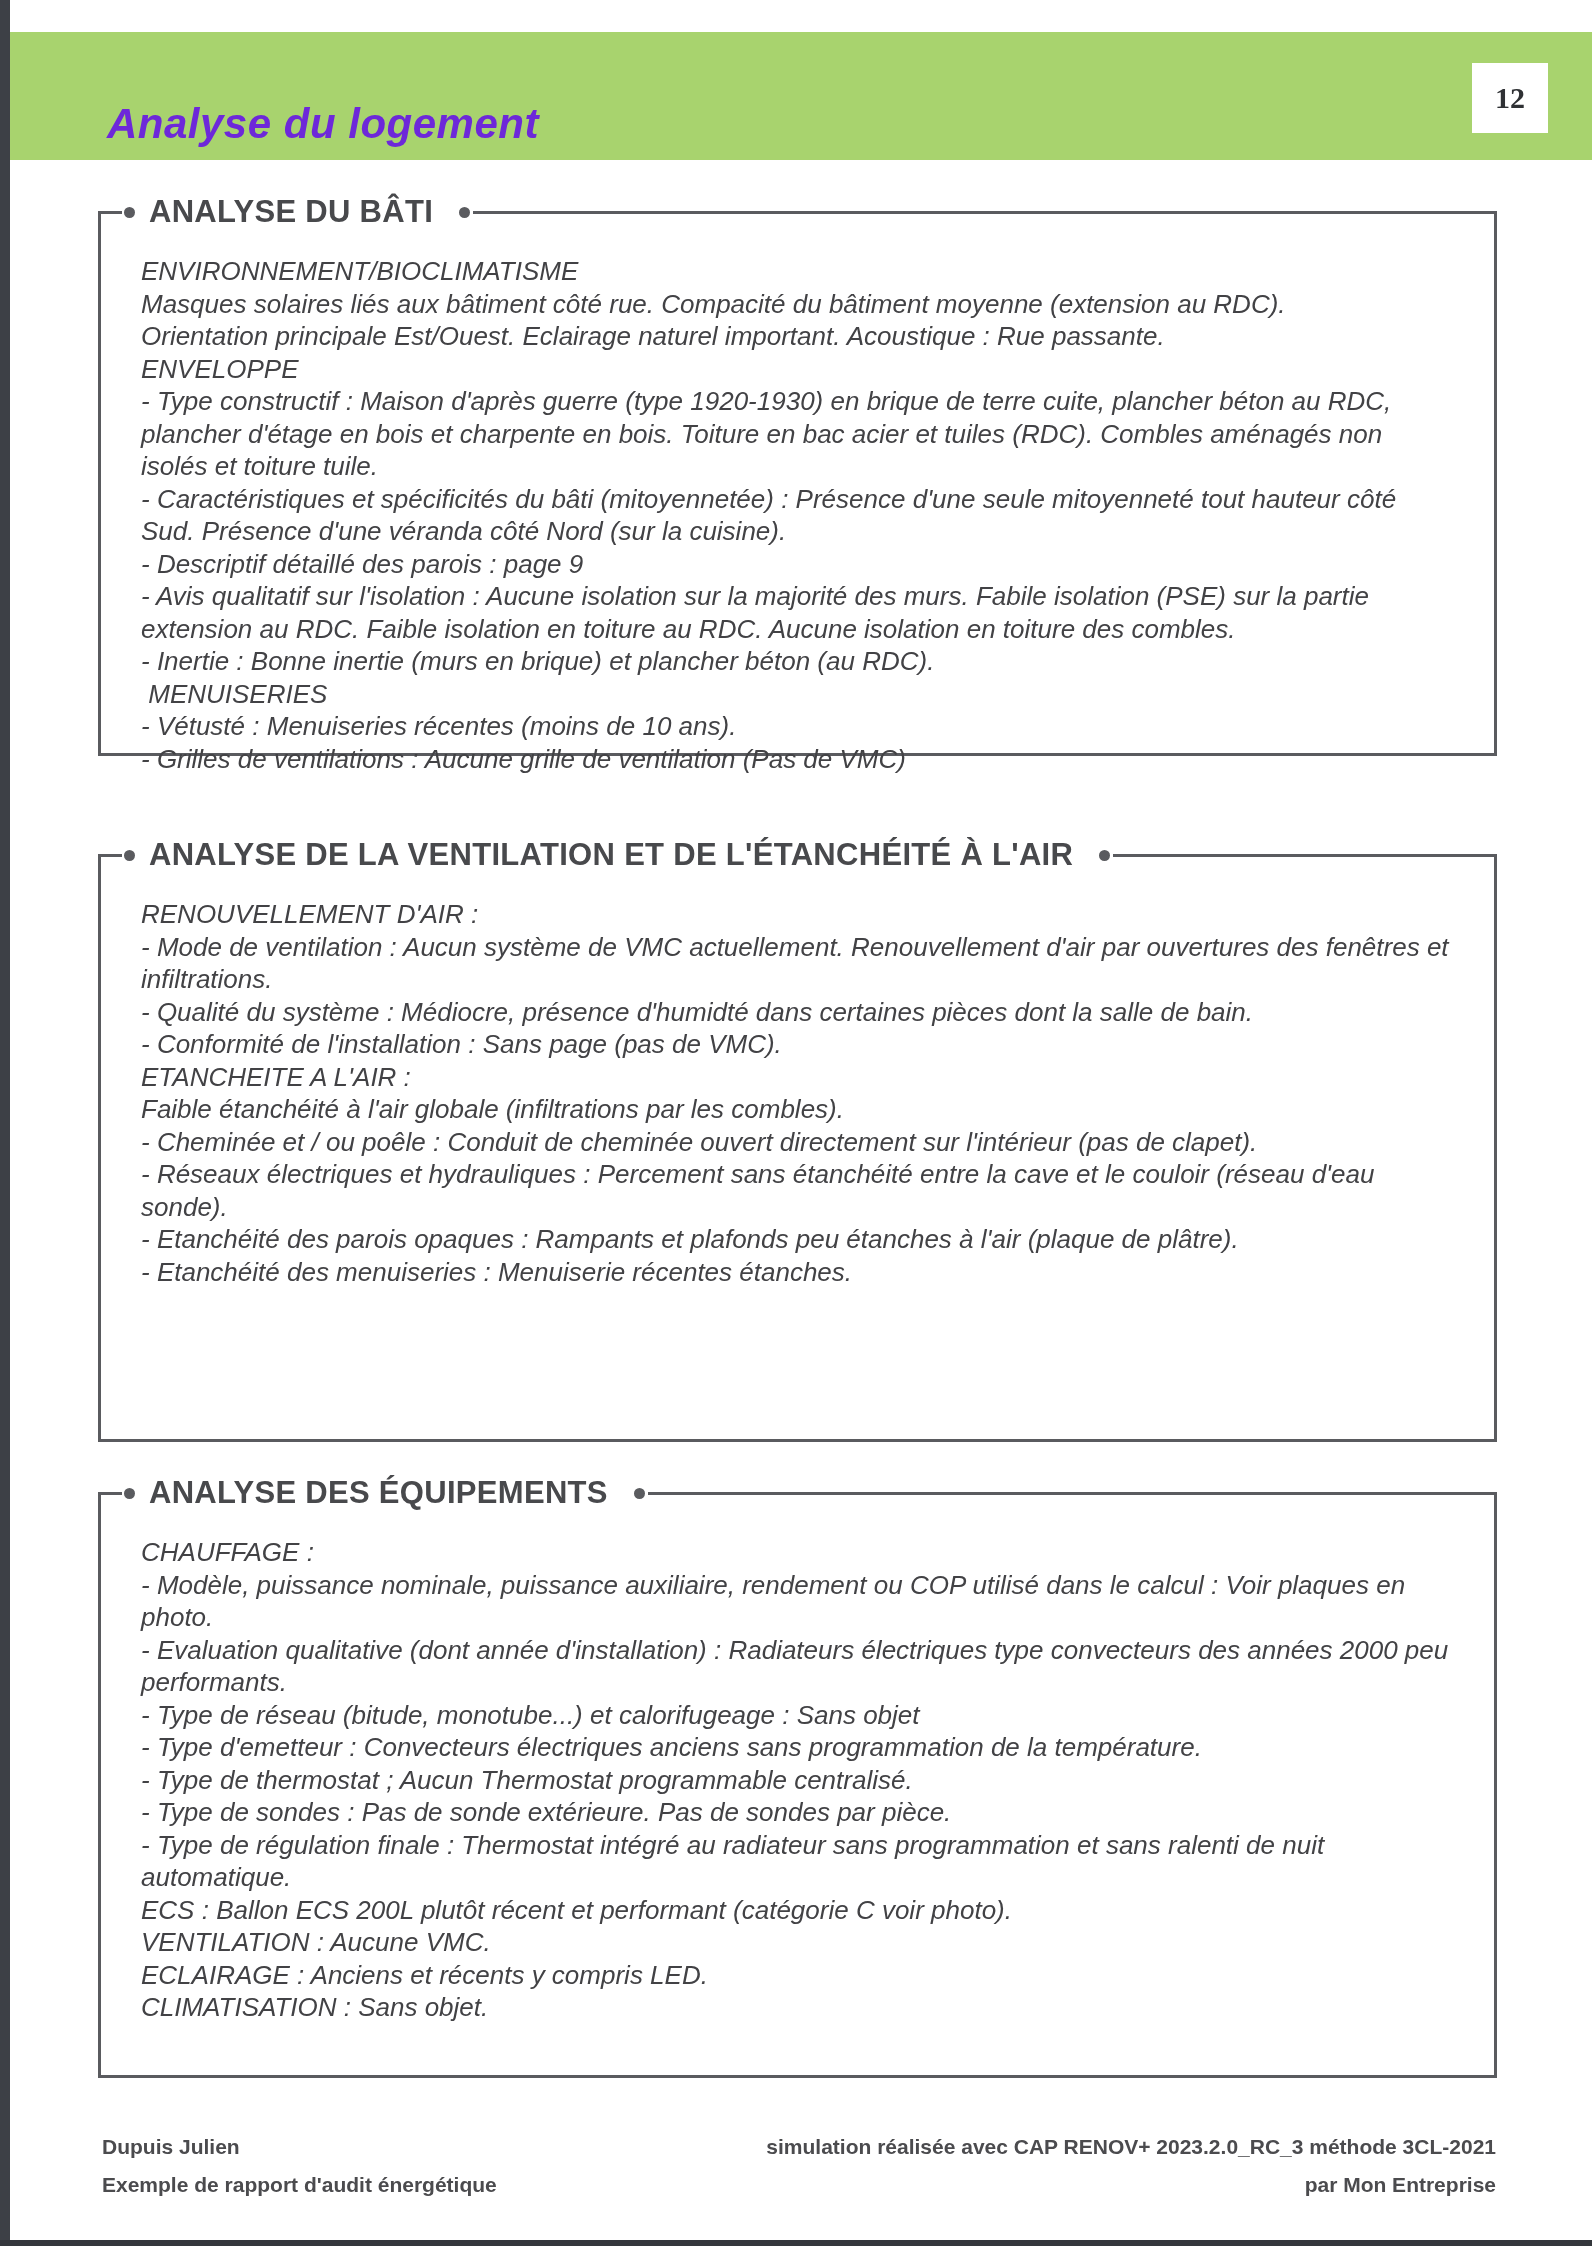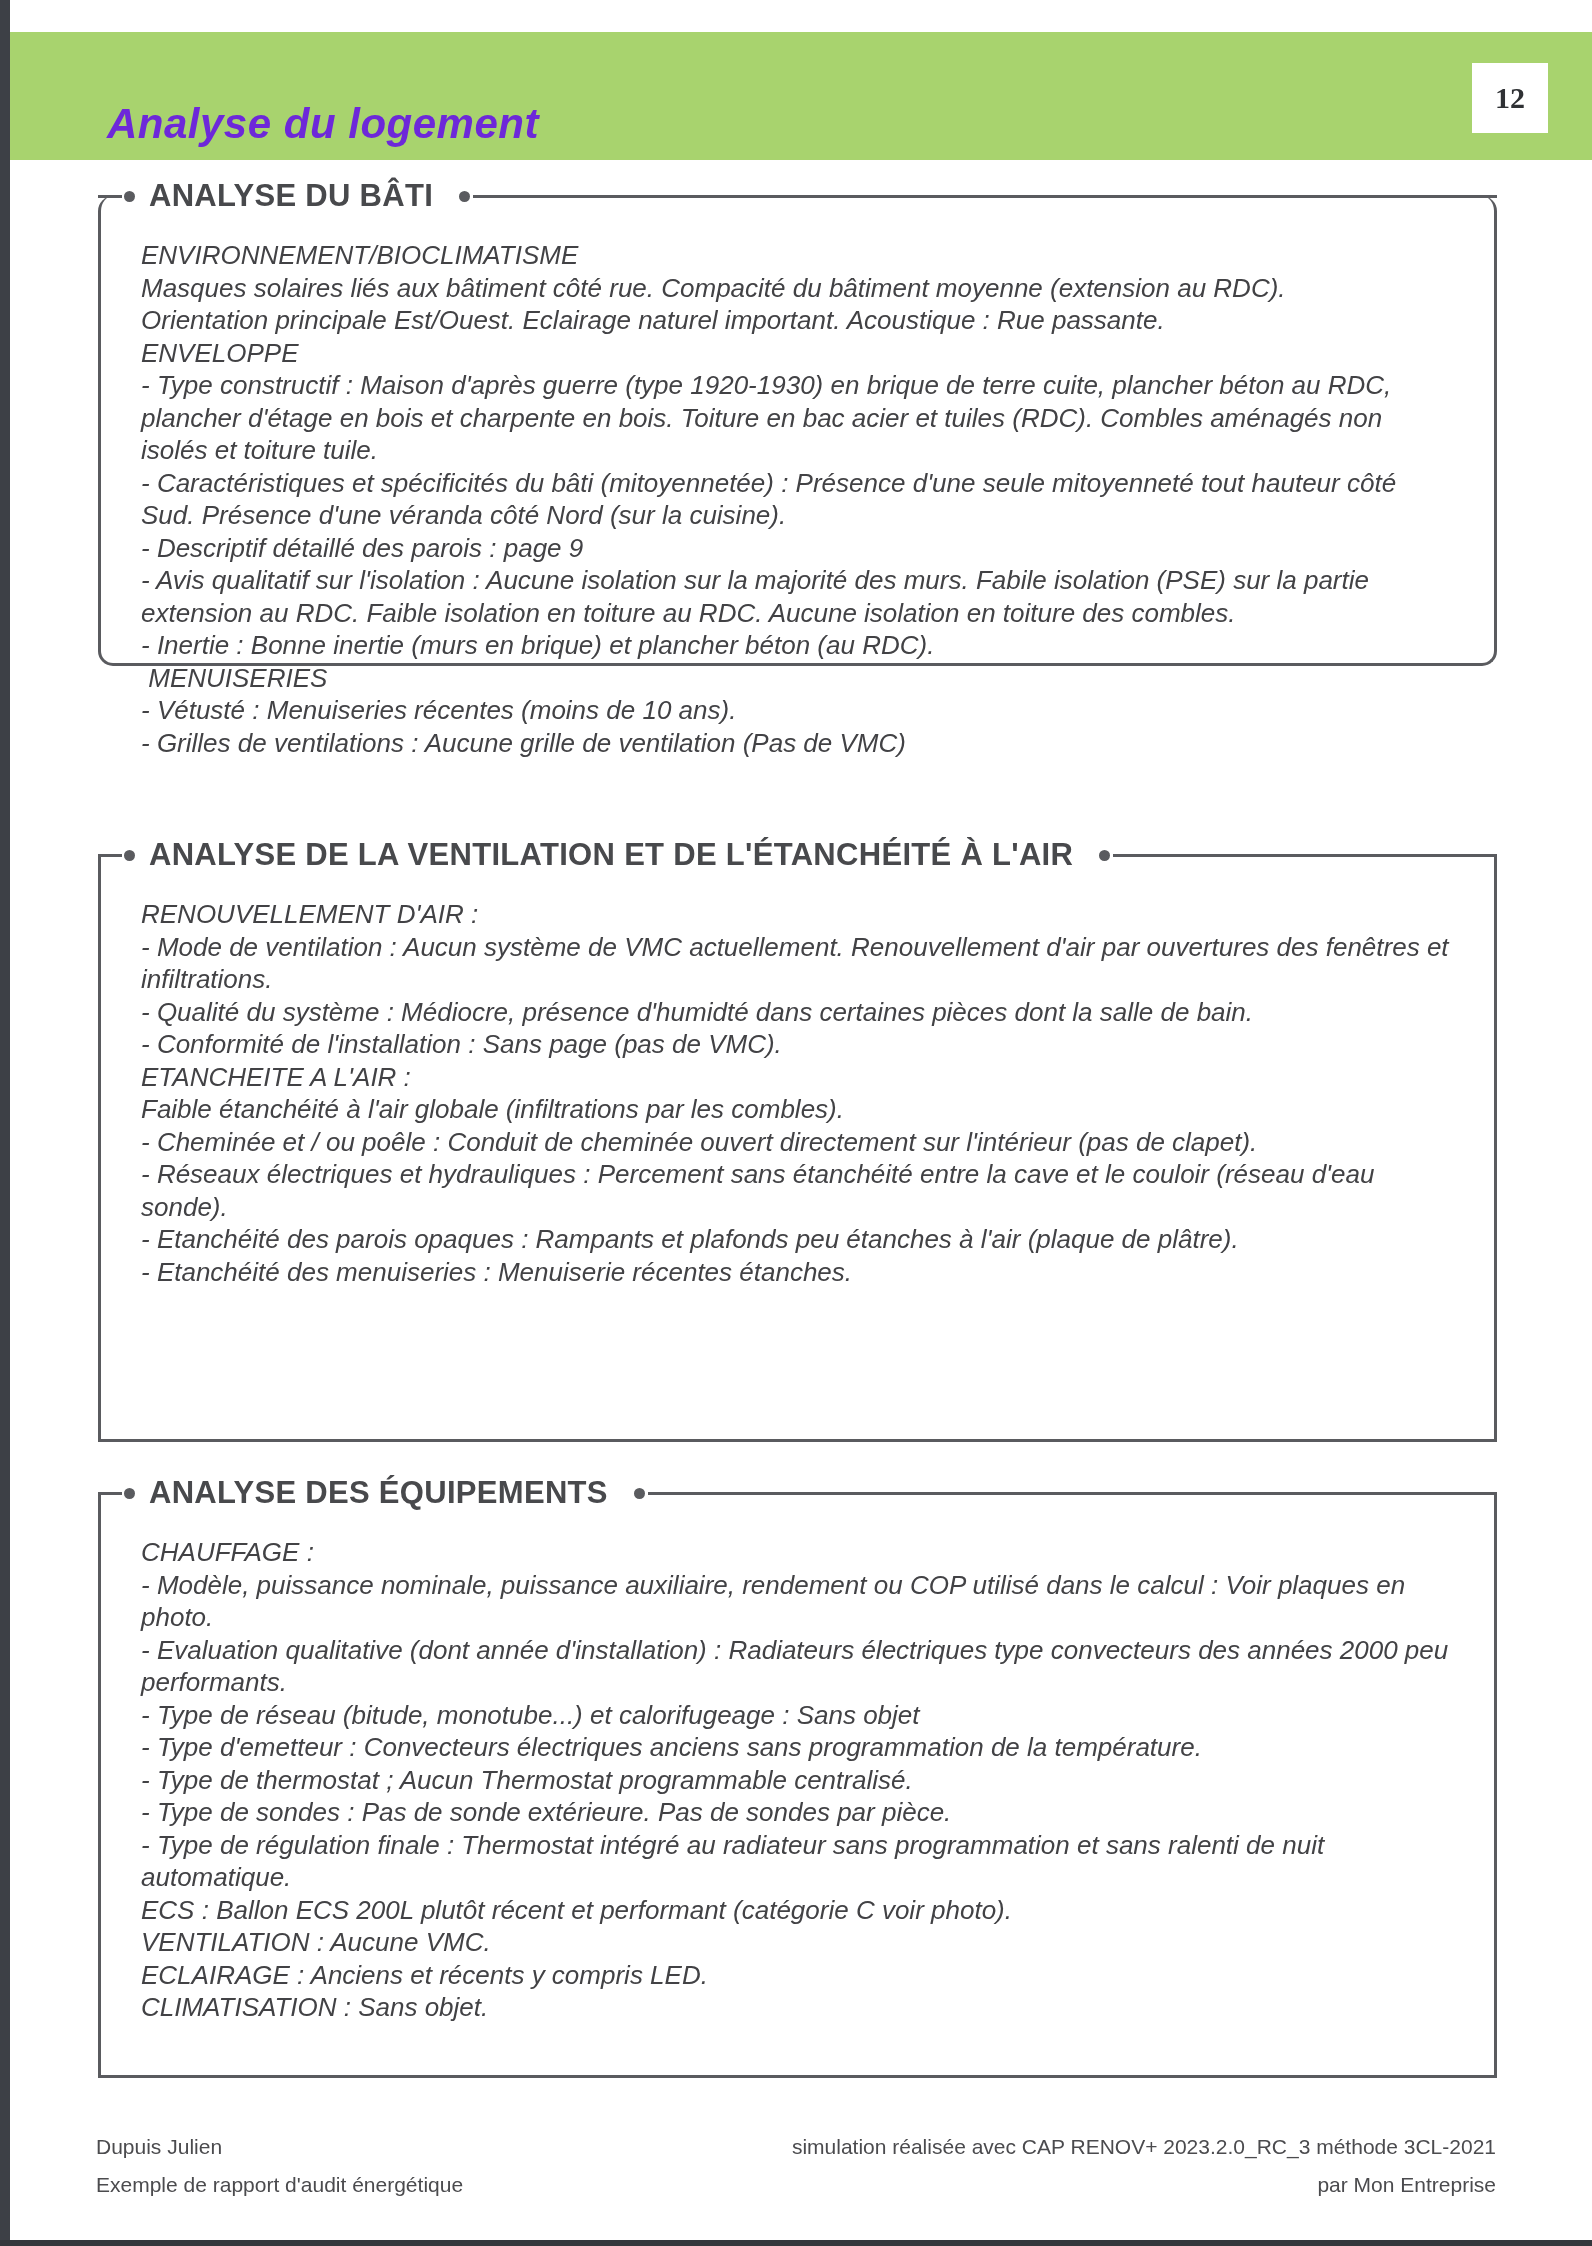--- a/index.html
+++ b/index.html
@@ -40,21 +40,21 @@
     font-size: 30px; font-weight: bold; color: #2f3134; font-family: Liberation Serif, serif;
   }
 
   
   #sections .box {
     position: absolute; left: 98px; width: 1399px;
     box-sizing: border-box;
     border: 3px solid #5a5b5f; border-top: none;
     background: #ffffff;
   }
-  #sections .box:nth-of-type(1) { top: 196px;  height: 470px; border-radius: 15px; }
+  #sections .box:nth-of-type(1) { top: 212px;  height: 544px; }
   #sections .box:nth-of-type(2) { top: 855px;  height: 587px; }
   #sections .box:nth-of-type(3) { top: 1493px; height: 585px; }
 
   .box-head {
     position: absolute; top: 0; left: -3px; right: -3px;
     transform: translateY(-50%);
     display: flex; align-items: center;
     pointer-events: none;
   }
   .stub { width: 24px; height: 3px; background: #5a5b5f; flex: 0 0 auto; }
@@ -72,22 +72,22 @@
   .box-body .line {
     margin: 0;
     font-size: 26px; line-height: 32.5px;
     font-style: italic;
     color: #424245;
     white-space: pre-wrap;
   }
 
   
   .footer {
-    position: absolute; left: 96px; right: 96px; top: 2128px;
-    font-size: 21px; color: #4b4b4e;
+    position: absolute; left: 102px; right: 96px; top: 2128px;
+    font-size: 21px; color: #4b4b4e; font-weight: bold;
   }
   .footer-row {
     display: flex; justify-content: space-between;
     line-height: 38px;
   }
 </style>
 </head>
 <body>
 
 <div class="edge-left"></div>

